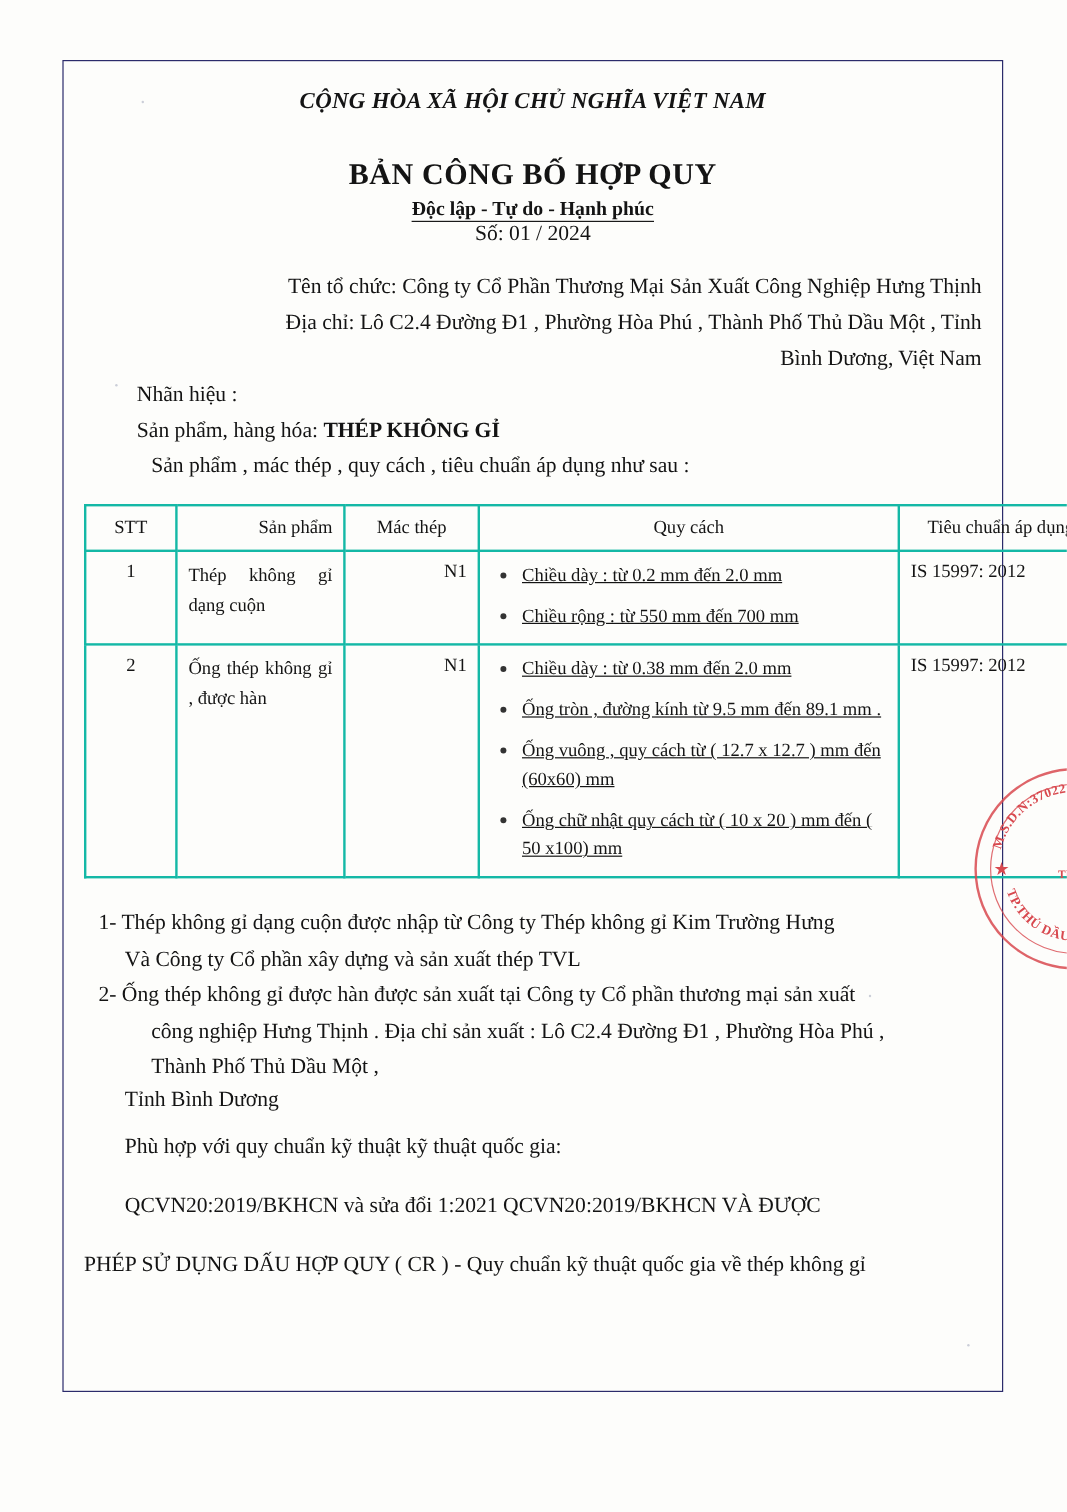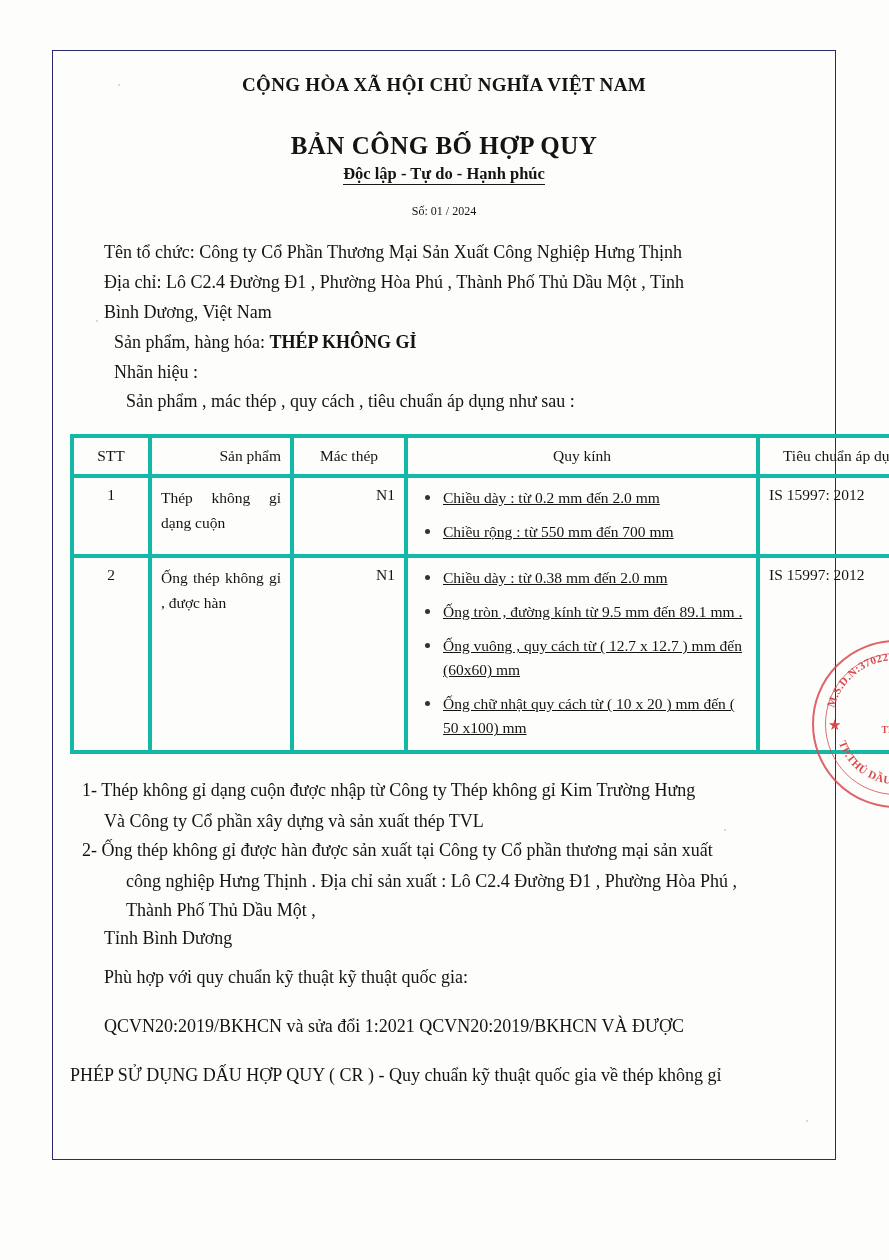--- a/index.html
+++ b/index.html
@@ -43,66 +43,67 @@
     box-sizing: border-box;
   }
 
   .center { text-align: center; }
 
   .nation-line {
     font-weight: bold;
     font-size: 19px;
     letter-spacing: 0.3px;
     margin-top: 8px;
+    font-style: italic;
   }
   .motto {
     font-weight: bold;
     font-size: 16.5px;
     margin-top: 4px;
   }
   .motto span.u {
     border-bottom: 1px solid #1a1a1a;
     padding-bottom: 1px;
   }
 
   .doc-title {
     font-weight: bold;
     font-size: 25px;
     margin-top: 36px;
     letter-spacing: 0.5px;
   }
   .doc-number {
-    font-size: 12px;
-    margin-top: 20px;
+    font-size: 18px;
+    margin-top: 0;
   }
 
   .body-block {
     margin-top: 20px;
     font-size: 18px;
     line-height: 1.55;
   }
   .body-block p {
     margin: 0 0 2px 0;
   }
-  .ind-1 { padding-left: 34px; }
+  .ind-1 { padding-left: 34px; text-align: right; }
   .ind-2 { padding-left: 44px; }
   .ind-3 { padding-left: 56px; }
   .gap-top { margin-top: 14px; }
   .strong { font-weight: bold; }
 
   
   table.spec {
     margin-top: 18px;
     border-collapse: collapse;
     width: 748px;
     font-size: 15.5px;
     table-layout: fixed;
   }
   table.spec th, table.spec td {
-    border: 4px solid #14b8a6;
+    border: 2px solid #14b8a6;
     vertical-align: top;
     padding: 8px 9px;
     font-weight: normal;
   }
   table.spec thead th {
     padding-top: 9px;
     padding-bottom: 9px;
     font-size: 15.5px;
   }
   .col-stt { width: 56px; text-align: center; }
@@ -247,32 +248,32 @@
     <div class="center nation-line">CỘNG HÒA XÃ HỘI CHỦ NGHĨA VIỆT NAM</div>
     <div class="center doc-title">BẢN CÔNG BỐ HỢP QUY</div>
 
     <div class="center motto"><span class="u">Độc lập - Tự do - Hạnh phúc</span></div>
     <div class="center doc-number">Số: 01 / 2024</div>
 
     <div class="body-block">
       <p class="ind-1">Tên tổ chức: Công ty Cổ Phần Thương Mại Sản Xuất Công Nghiệp Hưng Thịnh</p>
       <p class="ind-1">Địa chỉ: Lô C2.4 Đường Đ1 , Phường Hòa Phú , Thành Phố Thủ Dầu Một , Tỉnh</p>
       <p class="ind-1">Bình Dương, Việt Nam</p>
+      <p class="ind-2">Nhãn hiệu :</p>
       <p class="ind-2 gap-top"><span>Sản phẩm, hàng hóa: </span><span class="strong">THÉP KHÔNG GỈ</span></p>
-      <p class="ind-2">Nhãn hiệu :</p>
       <p class="ind-3 gap-top">Sản phẩm , mác thép , quy cách , tiêu chuẩn áp dụng như sau :</p>
     </div>
 
     <table class="spec">
       <thead>
         <tr>
           <th class="col-stt">STT</th>
           <th class="col-sp">Sản phẩm</th>
           <th class="col-mac">Mác thép</th>
-          <th class="col-qc">Quy kính</th>
+          <th class="col-qc">Quy cách</th>
           <th class="col-tc">Tiêu chuẩn áp dụng</th>
         </tr>
       </thead>
       <tbody>
         <tr>
           <td class="stt">1</td>
           <td class="sp">Thép không gỉ dạng cuộn</td>
           <td class="mac">N1</td>
           <td class="qc">
             <ul class="qc-list">

